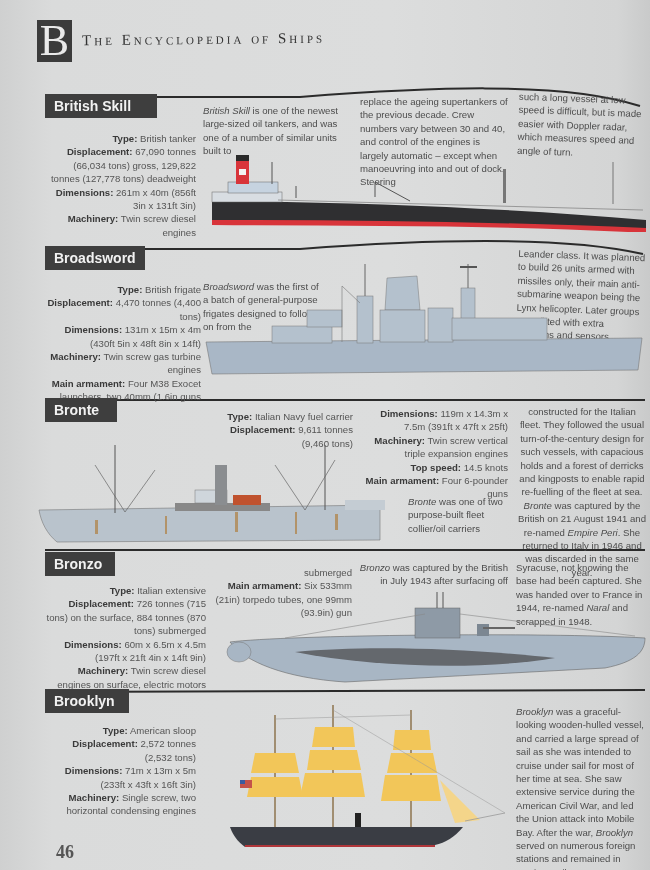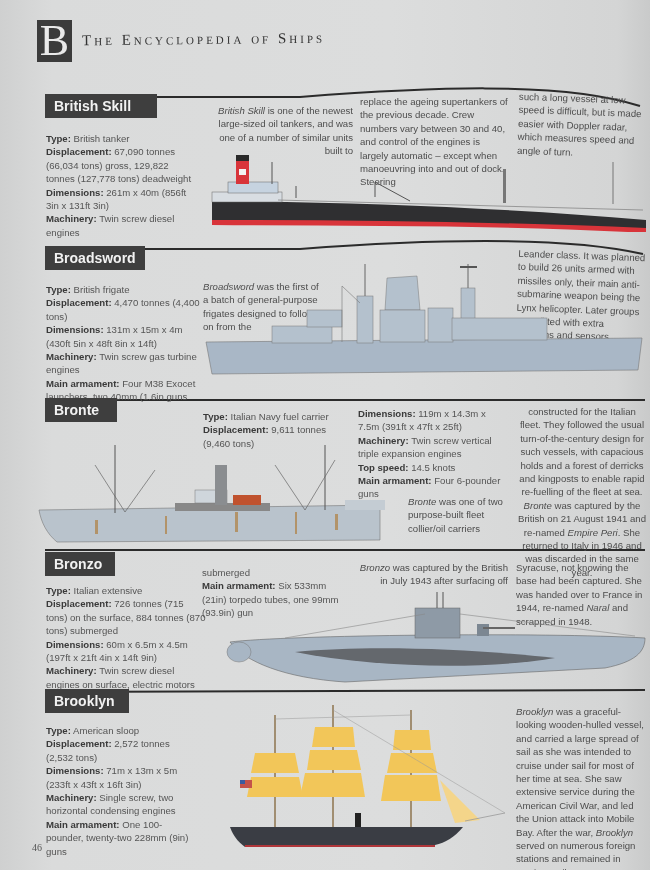--- a/index.html
+++ b/index.html
@@ -9,26 +9,26 @@
         background:linear-gradient(90deg,#cfd0d0 0%,#dadbdb 8%,#dcdddd 60%,#d4d5d5 95%,#c9caca 100%);}
   .header-letter{position:absolute;left:37px;top:20px;width:35px;height:42px;background:#3b3b3b;
         color:#e9e9e9;font-family:"Liberation Serif",serif;font-size:44px;line-height:42px;text-align:center;}
   .header-title{position:absolute;left:82px;top:31px;font-family:"Liberation Serif",serif;
         font-size:15px;letter-spacing:3px;color:#333;font-variant:small-caps;transform:rotate(-0.6deg);}
   .rule{position:absolute;left:0;top:0;}
   .name-tab{position:absolute;left:45px;height:24px;background:#3e3e3e;color:#f2f2f2;
         font-weight:bold;font-size:14px;line-height:24px;padding-left:9px;box-sizing:border-box;}
   .specs{position:absolute;font-size:9.6px;line-height:13.4px;color:#555;}
   .specs b{color:#3a3a3a;font-weight:bold;}
-  .specs p{margin:0;}
+  .specs p{margin:0;text-align:right;}
   .desc{position:absolute;font-size:9.6px;line-height:13.4px;color:#4d4d4d;}
   .desc p{margin:0;}
   .desc i{font-style:italic;}
   .shipart{position:absolute;}
-  .pagenum{position:absolute;left:32px;top:842px;font-family:"Liberation Serif",serif;font-size:10px;color:#555;}
+  .pagenum{position:absolute;left:56px;top:842px;font-family:"Liberation Serif",serif;font-size:18px;color:#555;font-weight:bold;}
 </style>
 </head>
 <body>
 
 <div class="page">
 
   <div class="header-letter">B</div>
   <div class="header-title">The Encyclopedia of Ships</div>
 
   <svg class="rule" width="650" height="870">
@@ -39,21 +39,21 @@
     <path d="M45 692 L645 690" stroke="#2b2b2b" stroke-width="2" fill="none"></path>
   </svg>
 
   <div class="name-tab" style="top:94px;width:112px;">British Skill</div>
   <div class="specs" style="left:46px;top:132px;width:150px;">
     <p><b>Type:</b> <span>British tanker</span></p>
     <p><b>Displacement:</b> <span>67,090 tonnes (66,034 tons) gross, 129,822 tonnes (127,778 tons) deadweight</span></p>
     <p><b>Dimensions:</b> <span>261m x 40m (856ft 3in x 131ft 3in)</span></p>
     <p><b>Machinery:</b> <span>Twin screw diesel engines</span></p>
   </div>
-  <div class="desc" style="left:203px;top:104px;width:150px;text-align:right;">
+  <div class="desc" style="left:203px;top:104px;width:150px;">
     <p><i>British Skill</i><span> is one of the newest large-sized oil tankers, and was one of a number of similar units built to</span></p>
   </div>
   <div class="desc" style="left:360px;top:95px;width:150px;">
     <p>replace the ageing supertankers of the previous decade. Crew numbers vary between 30 and 40, and control of the engines is largely automatic – except when manoeuvring into and out of dock. Steering</p>
   </div>
   <div class="desc" style="left:518px;top:92px;width:128px;transform:rotate(2deg);">
     <p>such a long vessel at low speed is difficult, but is made easier with Doppler radar, which measures speed and angle of turn.</p>
   </div>
   <svg class="shipart" style="left:208px;top:150px;" width="440" height="82" viewBox="0 0 440 82">
     <path d="M4 51 L4 73 C 150 75, 300 74, 438 82 L438 70 C 300 58, 150 52, 4 51 Z" fill="#2f2f31"></path>
@@ -171,21 +171,20 @@
     <line x1="60" y1="48" x2="200" y2="24" stroke="#888" stroke-width="0.6"></line>
     <line x1="235" y1="24" x2="410" y2="46" stroke="#888" stroke-width="0.6"></line>
   </svg>
 
   <div class="name-tab" style="top:689px;width:84px;">Brooklyn</div>
   <div class="specs" style="left:46px;top:724px;width:150px;">
     <p><b>Type:</b> <span>American sloop</span></p>
     <p><b>Displacement:</b> <span>2,572 tonnes (2,532 tons)</span></p>
     <p><b>Dimensions:</b> <span>71m x 13m x 5m (233ft x 43ft x 16ft 3in)</span></p>
     <p><b>Machinery:</b> <span>Single screw, two horizontal condensing engines</span></p>
-    <p><b>Main armament:</b> <span>One 100-pounder, twenty-two 228mm (9in) guns</span></p>
   </div>
   <div class="desc" style="left:516px;top:705px;width:132px;">
     <p><i>Brooklyn</i><span> was a graceful-looking wooden-hulled vessel, and carried a large spread of sail as she was intended to cruise under sail for most of her time at sea. She saw extensive service during the American Civil War, and led the Union attack into Mobile Bay. After the war, </span><i>Brooklyn</i><span> served on numerous foreign stations and remained in service until 1889.</span></p>
   </div>
   <svg class="shipart" style="left:215px;top:705px;" width="300" height="150" viewBox="0 0 300 150">
     <path d="M15 122 L248 122 C 240 132, 230 138, 220 140 L30 142 C 22 136, 18 130, 15 122 Z" fill="#3a3d44"></path>
     <rect x="30" y="140" width="190" height="2" fill="#b0363a"></rect>
     <line x1="60" y1="10" x2="60" y2="122" stroke="#7a5a2a" stroke-width="1.2"></line>
     <line x1="118" y1="0" x2="118" y2="122" stroke="#7a5a2a" stroke-width="1.2"></line>
     <line x1="196" y1="5" x2="196" y2="122" stroke="#7a5a2a" stroke-width="1.2"></line>

